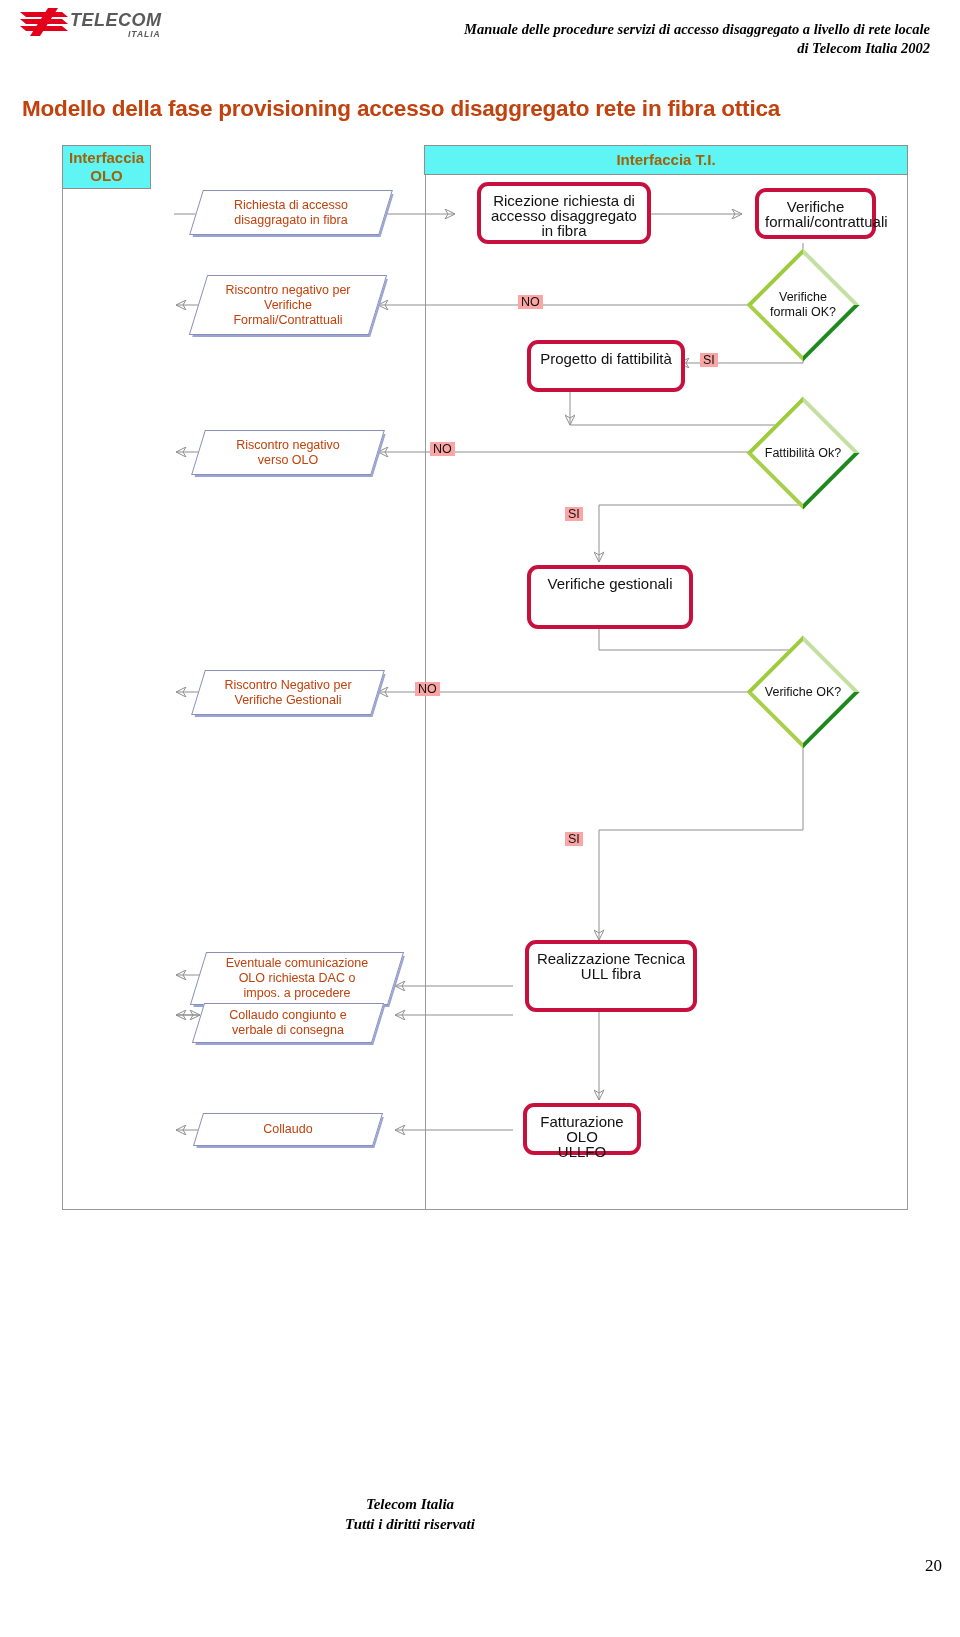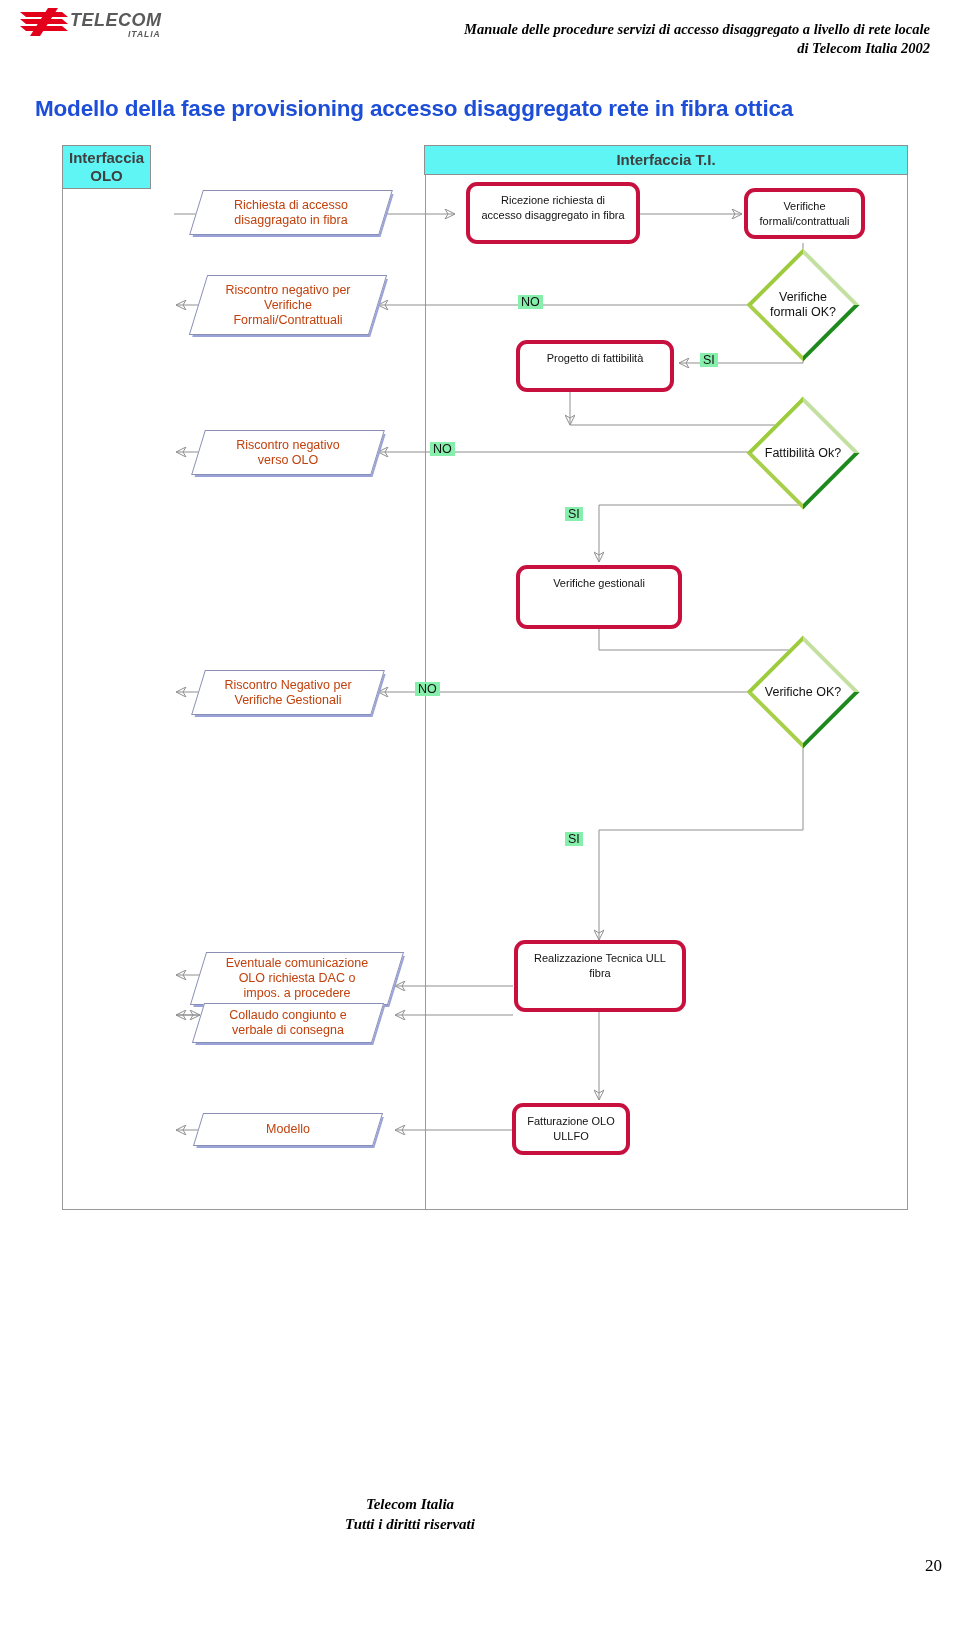--- a/index.html
+++ b/index.html
@@ -4,58 +4,58 @@
 <style>
   html,body{margin:0;padding:0;background:#ffffff;}
   body{font-family:"Liberation Sans", sans-serif;color:#000;}
   #page{position:relative;width:960px;height:1637px;overflow:hidden;background:#fff;}
 
   
   .logo{position:absolute;left:18px;top:6px;width:150px;height:36px;}
   .hdr-text{position:absolute;left:330px;top:20px;width:600px;text-align:right;
             font-family:"Liberation Serif",serif;font-style:italic;font-weight:bold;font-size:14.5px;
             line-height:19px;color:#000;}
-  .page-title{position:absolute;left:35px;top:96px;font-size:22.5px;font-weight:bold;
-              font-family:"Liberation Sans",sans-serif;letter-spacing:-0.2px;color:#1d4ed8;}
+  .page-title{position:absolute;left:22px;top:96px;font-size:22.5px;font-weight:bold;
+              font-family:"Liberation Sans",sans-serif;letter-spacing:-0.2px;color:#c2410c;}
 
   
   .lane-frame{position:absolute;left:62px;top:145px;width:846px;height:1065px;
               border-left:1px solid #9a9a9a;border-right:1px solid #9a9a9a;
               border-bottom:1px solid #9a9a9a;box-sizing:border-box;}
   .lane-div{position:absolute;top:145px;width:1px;height:1065px;background:#9a9a9a;}
 
   .lane-hdr{position:absolute;background:#5FF5F5;border:1px solid #8f8f8f;box-sizing:border-box;
             display:flex;align-items:center;justify-content:center;text-align:center;
-            font-weight:bold;font-size:15px;color:#404040;line-height:18px;}
+            font-weight:bold;font-size:15px;color:#a16207;line-height:18px;}
 
   
   .proc{position:absolute;box-sizing:border-box;background:#fff;border:4px solid #C8103E;
-        border-radius:11px;font-size:11px;line-height:15px;color:#111;text-align:center;
-        padding-top:7px;}
+        border-radius:11px;font-size:15px;line-height:15px;color:#111;text-align:center;
+        padding-top:7px;margin-left:11px;}
   .proc span{display:block;padding:0 6px;}
 
   
   .data{position:absolute;}
   .data .shp{position:absolute;inset:0;background:#fff;border:1px solid #8a8fb5;
              box-sizing:border-box;
              transform:skewX(-17deg);
              box-shadow:3px 3px 0 -1px #9aa3d8;}
   .data .txt{position:absolute;inset:0;display:flex;align-items:center;justify-content:center;
              text-align:center;font-size:12.5px;line-height:15px;color:#c2410c;}
 
   
   .dec{position:absolute;}
   .dec .dshp{position:absolute;inset:0;transform:rotate(45deg);background:#fff;
              border-top:4px solid #C3E0A0;border-left:4px solid #9CCB3B;
              border-right:4px solid #1E8A1E;border-bottom:4px solid #A8CF4A;
              box-sizing:border-box;}
   .dec .dtxt{position:absolute;left:-28px;right:-28px;top:50%;transform:translateY(-50%);
              text-align:center;font-size:12.5px;line-height:15px;color:#111;}
 
-  .lbl{position:absolute;font-size:12.5px;color:#111;background:#86efac;padding:0 3px;}
+  .lbl{position:absolute;font-size:12.5px;color:#111;background:#fca5a5;padding:0 3px;}
 
   
   .footer{position:absolute;left:0;top:1494px;width:820px;text-align:center;
           font-family:"Liberation Serif",serif;font-style:italic;font-weight:bold;
           font-size:15px;line-height:20px;color:#000;}
   .pageno{position:absolute;right:18px;top:1556px;font-family:"Liberation Serif",serif;
           font-size:17px;color:#000;}
 </style>
 </head>
 <body>
@@ -249,21 +249,21 @@
       <div>
         <div>Collaudo congiunto e</div>
         <div>verbale di consegna</div>
       </div>
     </div>
   </div>
 
   <div class="data" style="left:198px;top:1113px;width:180px;height:33px;">
     <div class="shp"></div>
     <div class="txt">
-      <div>Modello</div>
+      <div>Collaudo</div>
     </div>
   </div>
 
   <div class="proc" style="left:512px;top:1103px;width:118px;height:52px;">
     <span>Fatturazione OLO</span>
     <span>ULLFO</span>
   </div>
 
   <div class="lbl" style="left:518px;top:295px;">NO</div>
   <div class="lbl" style="left:700px;top:353px;">SI</div>

